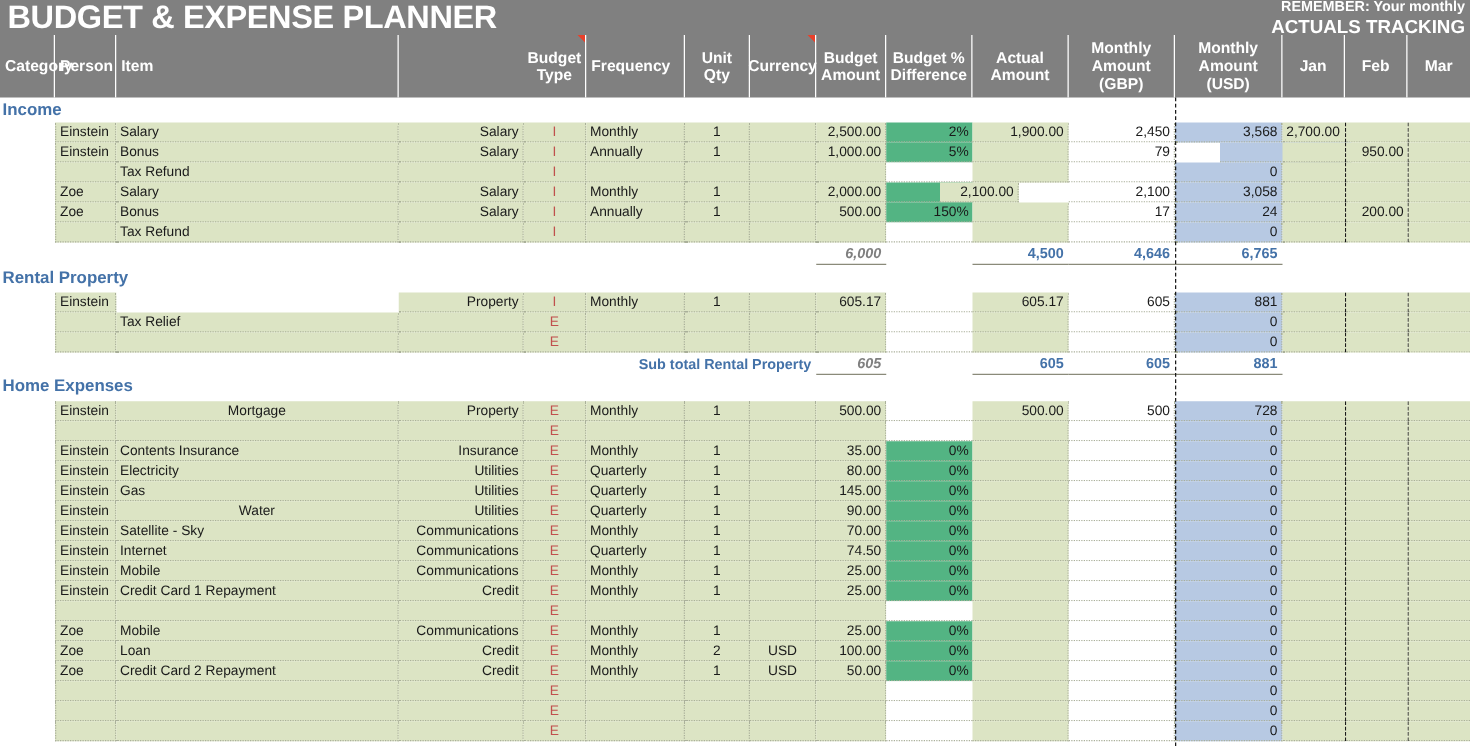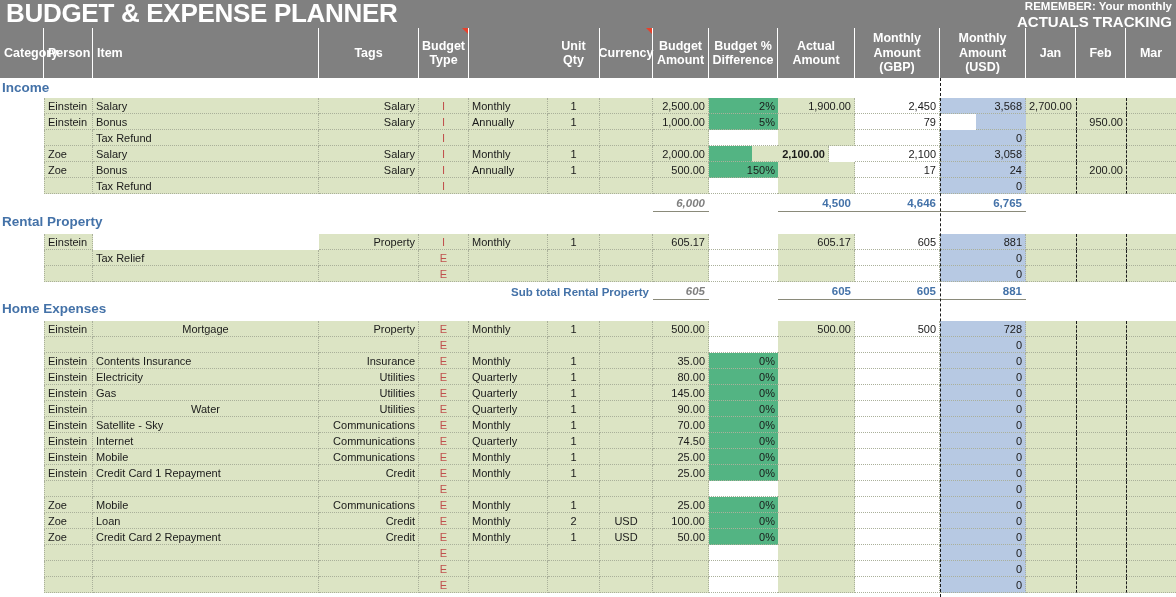--- a/index.html
+++ b/index.html
@@ -115,26 +115,26 @@
   <div class="headrow" id="headrow">
       <div class="hcell lft" style="left: 0px; width: 44px;">
         <span>Category</span>
       </div>
       <div class="hcell lft" style="left: 44px; width: 49px;">
         <span>Person</span>
       </div>
       <div class="hcell lft" style="left: 93px; width: 226px;">
         <span>Item</span>
       </div>
-      <div class="hcell" style="left: 319px; width: 100px;">
-        <span>Tags</span>
-      </div>
       <div class="hcell" style="left: 419px; width: 50px;">
         <span>Budget Type</span>
         <span class="flag"></span>
+      </div>
+      <div class="hcell lft" style="left: 469px; width: 79px;">
+        <span>Frequency</span>
       </div>
       <div class="hcell" style="left: 548px; width: 52px;">
         <span>Unit Qty</span>
       </div>
       <div class="hcell" style="left: 600px; width: 53px;">
         <span>Currency</span>
         <span class="flag"></span>
       </div>
       <div class="hcell" style="left: 653px; width: 56px;">
         <span>Budget Amount</span>
@@ -211,21 +211,21 @@
       <div class="c r f-green db" style="left: 1126px; width: 50px; top: 52px; border-left: 1px dashed rgb(26, 26, 26);"></div>
       <div class="c l f-green db dl dr" style="left: 44px; width: 49px; top: 68px;">Zoe</div>
       <div class="c l f-green db dr" style="left: 93px; width: 226px; top: 68px;">Salary</div>
       <div class="c r f-green db dr" style="left: 319px; width: 100px; top: 68px;">Salary</div>
       <div class="c ctr f-green db dr code" style="left: 419px; width: 50px; top: 68px; color: rgb(192, 80, 77);">I</div>
       <div class="c l f-green db dr" style="left: 469px; width: 79px; top: 68px;">Monthly</div>
       <div class="c ctr f-green db dr" style="left: 548px; width: 52px; top: 68px;">1</div>
       <div class="c ctr f-green db dr" style="left: 600px; width: 53px; top: 68px;"></div>
       <div class="c r f-green db dr" style="left: 653px; width: 56px; top: 68px;">2,000.00</div>
       <div class="c r f-pct db" style="left: 709px; width: 69px; top: 68px;">-5%</div>
-      <div class="c r f-green db dr" style="left: 752px; width: 77px; top: 68px; font-weight: bold;">2,100.00</div>
+      <div class="c r f-green db dr" style="left: 752px; width: 63px; top: 68px;">2,100.00</div>
       <div class="c r f-white db dr" style="left: 855px; width: 85px; top: 68px;">2,100</div>
       <div class="c r f-blue db dr" style="left: 940px; width: 86px; top: 68px;">3,058</div>
       <div class="c l f-green db" style="left: 1026px; width: 50px; top: 68px;"></div>
       <div class="c r f-green db" style="left: 1076px; width: 50px; top: 68px; border-left: 1px dashed rgb(26, 26, 26);"></div>
       <div class="c r f-green db" style="left: 1126px; width: 50px; top: 68px; border-left: 1px dashed rgb(26, 26, 26);"></div>
       <div class="c l f-green db dl dr" style="left: 44px; width: 49px; top: 84px;">Zoe</div>
       <div class="c l f-green db dr" style="left: 93px; width: 226px; top: 84px;">Bonus</div>
       <div class="c r f-green db dr" style="left: 319px; width: 100px; top: 84px;">Salary</div>
       <div class="c ctr f-green db dr code" style="left: 419px; width: 50px; top: 84px; color: rgb(192, 80, 77);">I</div>
       <div class="c l f-green db dr" style="left: 469px; width: 79px; top: 84px;">Annually</div>

